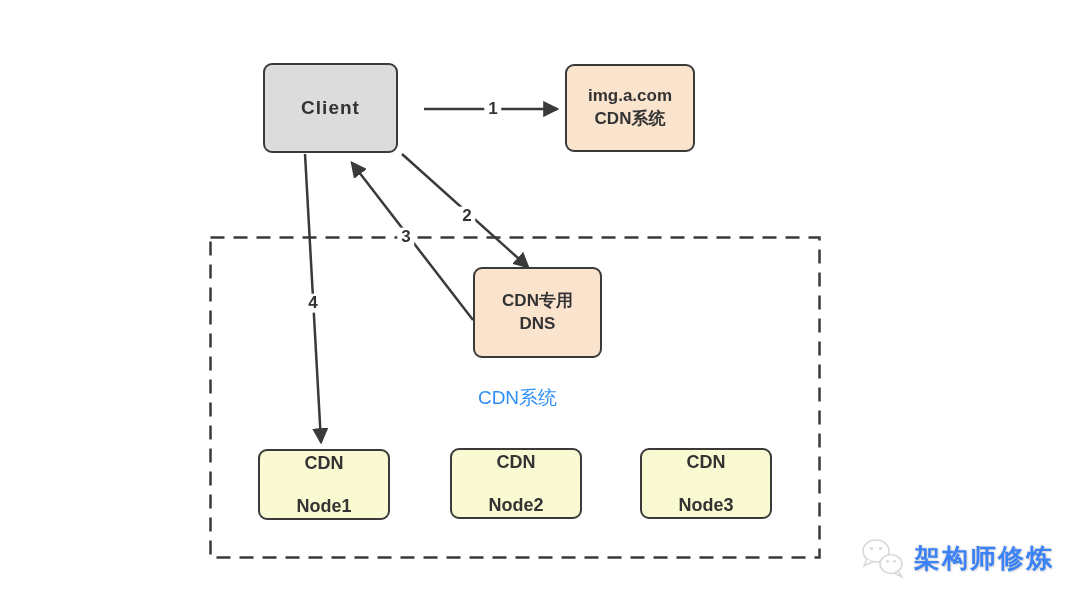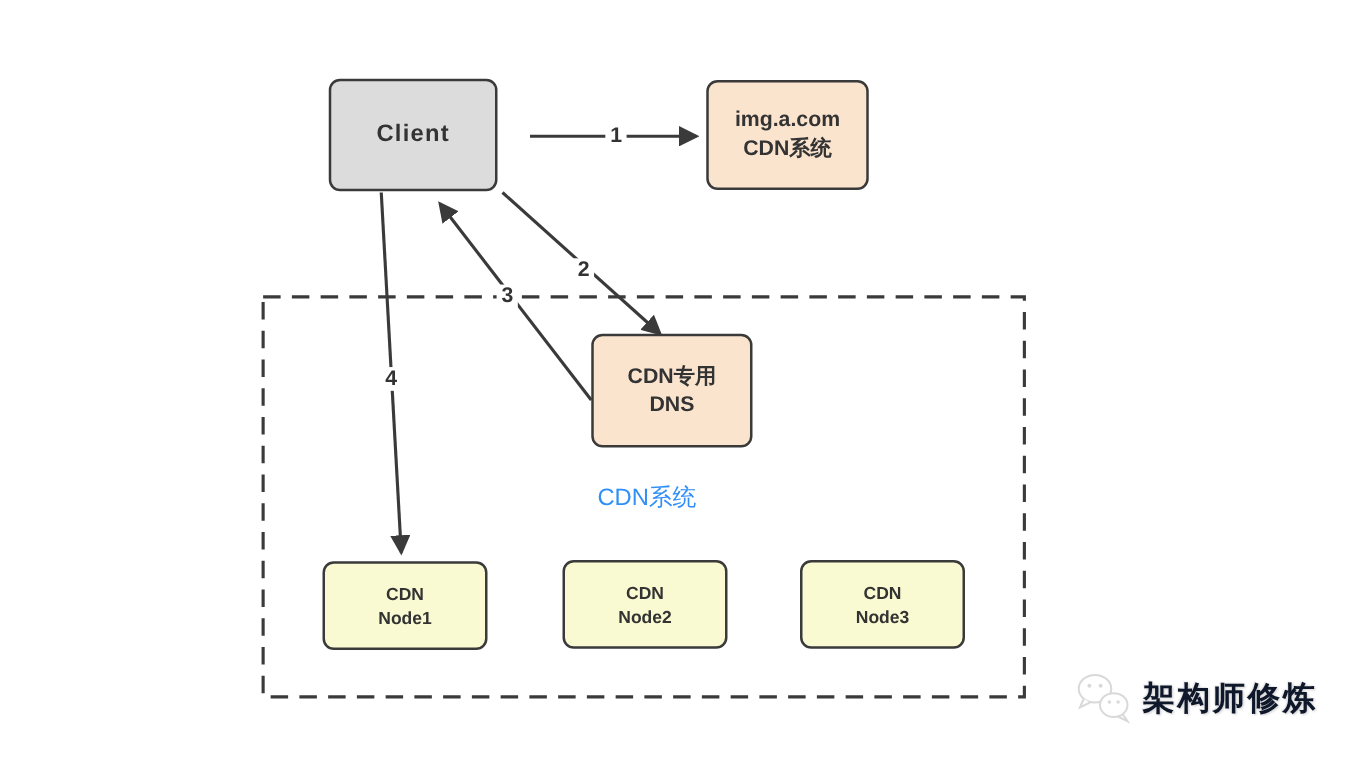--- a/index.html
+++ b/index.html
@@ -45,21 +45,22 @@
     font-size:17px;
   }
   .box-cdn-dns{
     left:473px;top:267px;width:129px;height:91px;
     background:#fbe4ce;
     font-size:17px;
   }
   .box-node{
     width:132px;height:71px;
     background:#fafad2;
-    font-size:14px;
+    font-size:18px;
+    justify-content:space-between;
   }
   .box-node1{left:258px;top:449px;}
   .box-node2{left:450px;top:448px;}
   .box-node3{left:640px;top:448px;}
   .arrow-label{
     position:absolute;
     transform:translate(-50%,-50%);
     background:#ffffff;
     color:#333333;
     font-weight:bold;
@@ -82,21 +83,21 @@
   .watermark{
     position:absolute;
     right:26px;bottom:28px;
     display:flex;
     align-items:center;
     gap:6px;
   }
   .watermark-text{
     font-size:26px;
     font-weight:bold;
-    color:#0f172a;
+    color:#3b82f6;
     text-shadow:1px 1px 2px #cfcfcf, -1px -1px 1px #e9e9e9;
     letter-spacing:2px;
   }
 </style>
 </head>
 <body>
 
 <div class="canvas">
 
   <svg class="overlay" viewBox="0 0 1080 608" xmlns="http://www.w3.org/2000/svg">

